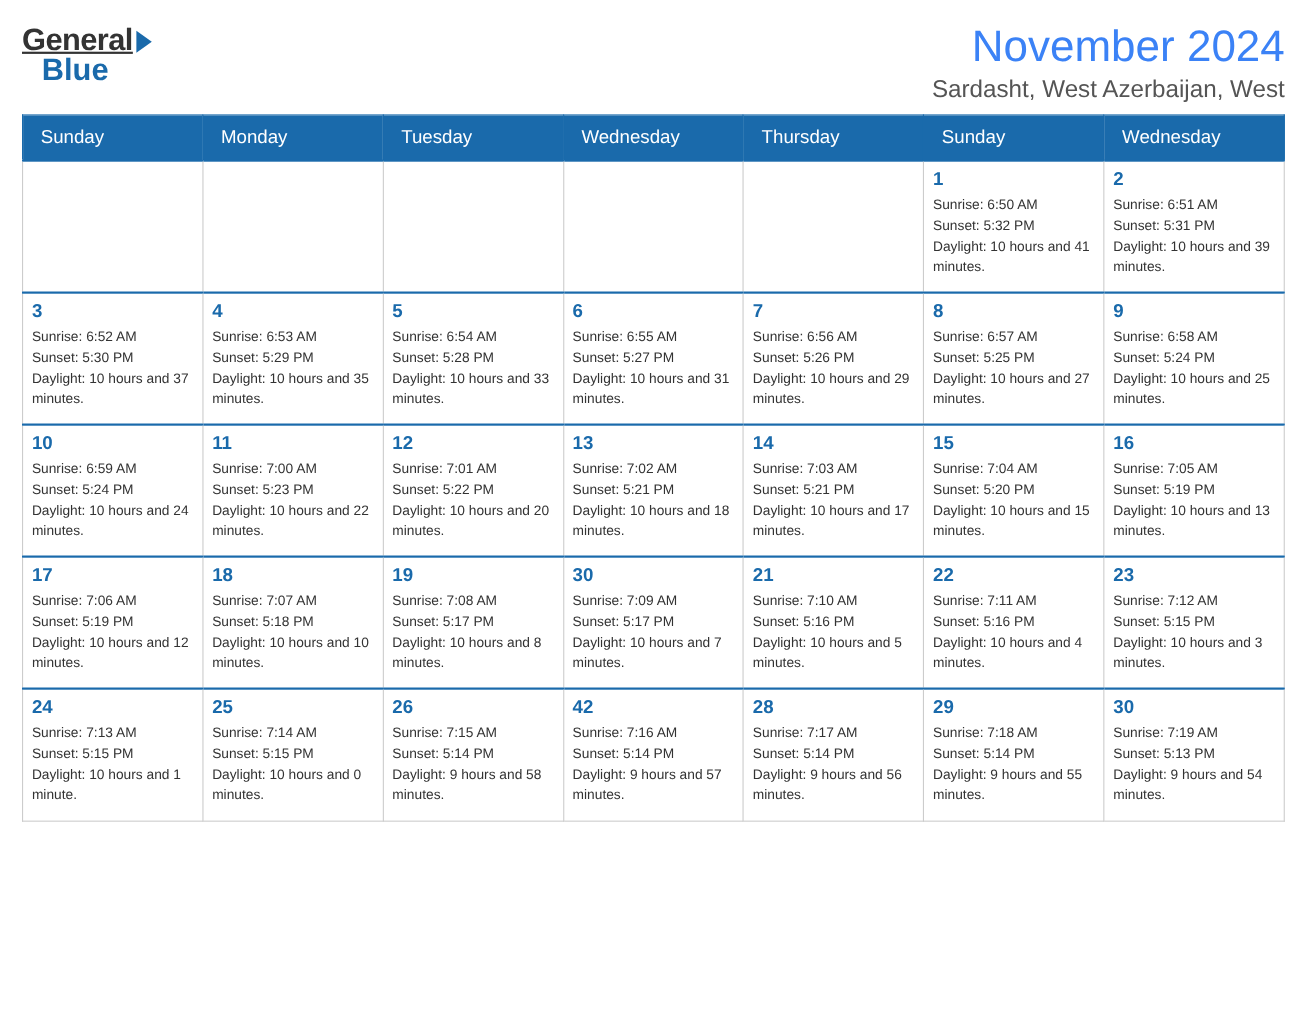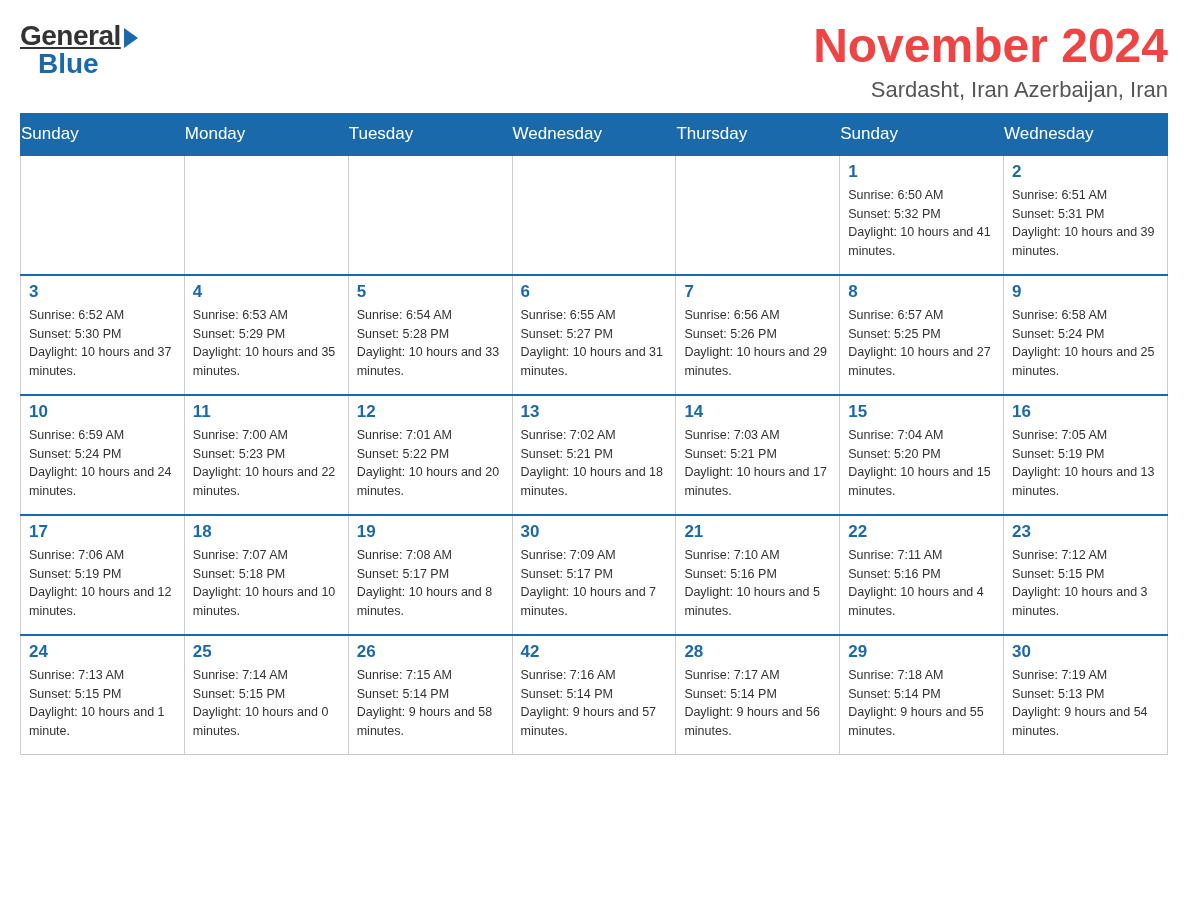--- a/index.html
+++ b/index.html
@@ -45,41 +45,41 @@
       font-size: 28px;
       font-weight: bold;
       color: #1a6aab;
       margin-top: -4px;
       margin-left: 18px;
     }
     .title-block {
       text-align: right;
     }
     .month-title {
-      font-size: 48px;
-      font-weight: bold;
-      color: #ef4444;
+      font-size: 40px;
+      font-weight: normal;
+      color: #3b82f6;
       line-height: 1.1;
     }
     .subtitle {
       font-size: 22px;
       color: #555;
       margin-top: 4px;
     }
     .calendar {
       width: 100%;
       border-collapse: collapse;
       border: 1px solid #ccc;
     }
     .calendar th {
       background-color: #1a6aab;
       color: #fff;
       font-size: 17px;
       font-weight: normal;
-      padding: 10px 0;
+      padding: 10px 16px;
       text-align: left;
       border: 1px solid #1a6aab;
     }
     .calendar td {
       vertical-align: top;
       border: 1px solid #ccc;
       padding: 6px 8px;
       width: 14.28%;
       height: 120px;
       font-size: 13px;
@@ -110,21 +110,21 @@
 <div class="header">
   <div class="logo">
     <div class="logo-top">
       <span class="logo-general">General</span>
       <div class="logo-arrow"></div>
     </div>
     <span class="logo-blue">Blue</span>
   </div>
   <div class="title-block">
     <div class="month-title">November 2024</div>
-    <div class="subtitle">Sardasht, Iran Azerbaijan, Iran</div>
+    <div class="subtitle">Sardasht, West Azerbaijan, West</div>
   </div>
 </div>
 
 <table class="calendar">
   <thead>
     <tr>
     <th>Sunday</th>
         <th>Monday</th>
         <th>Tuesday</th>
         <th>Wednesday</th>

